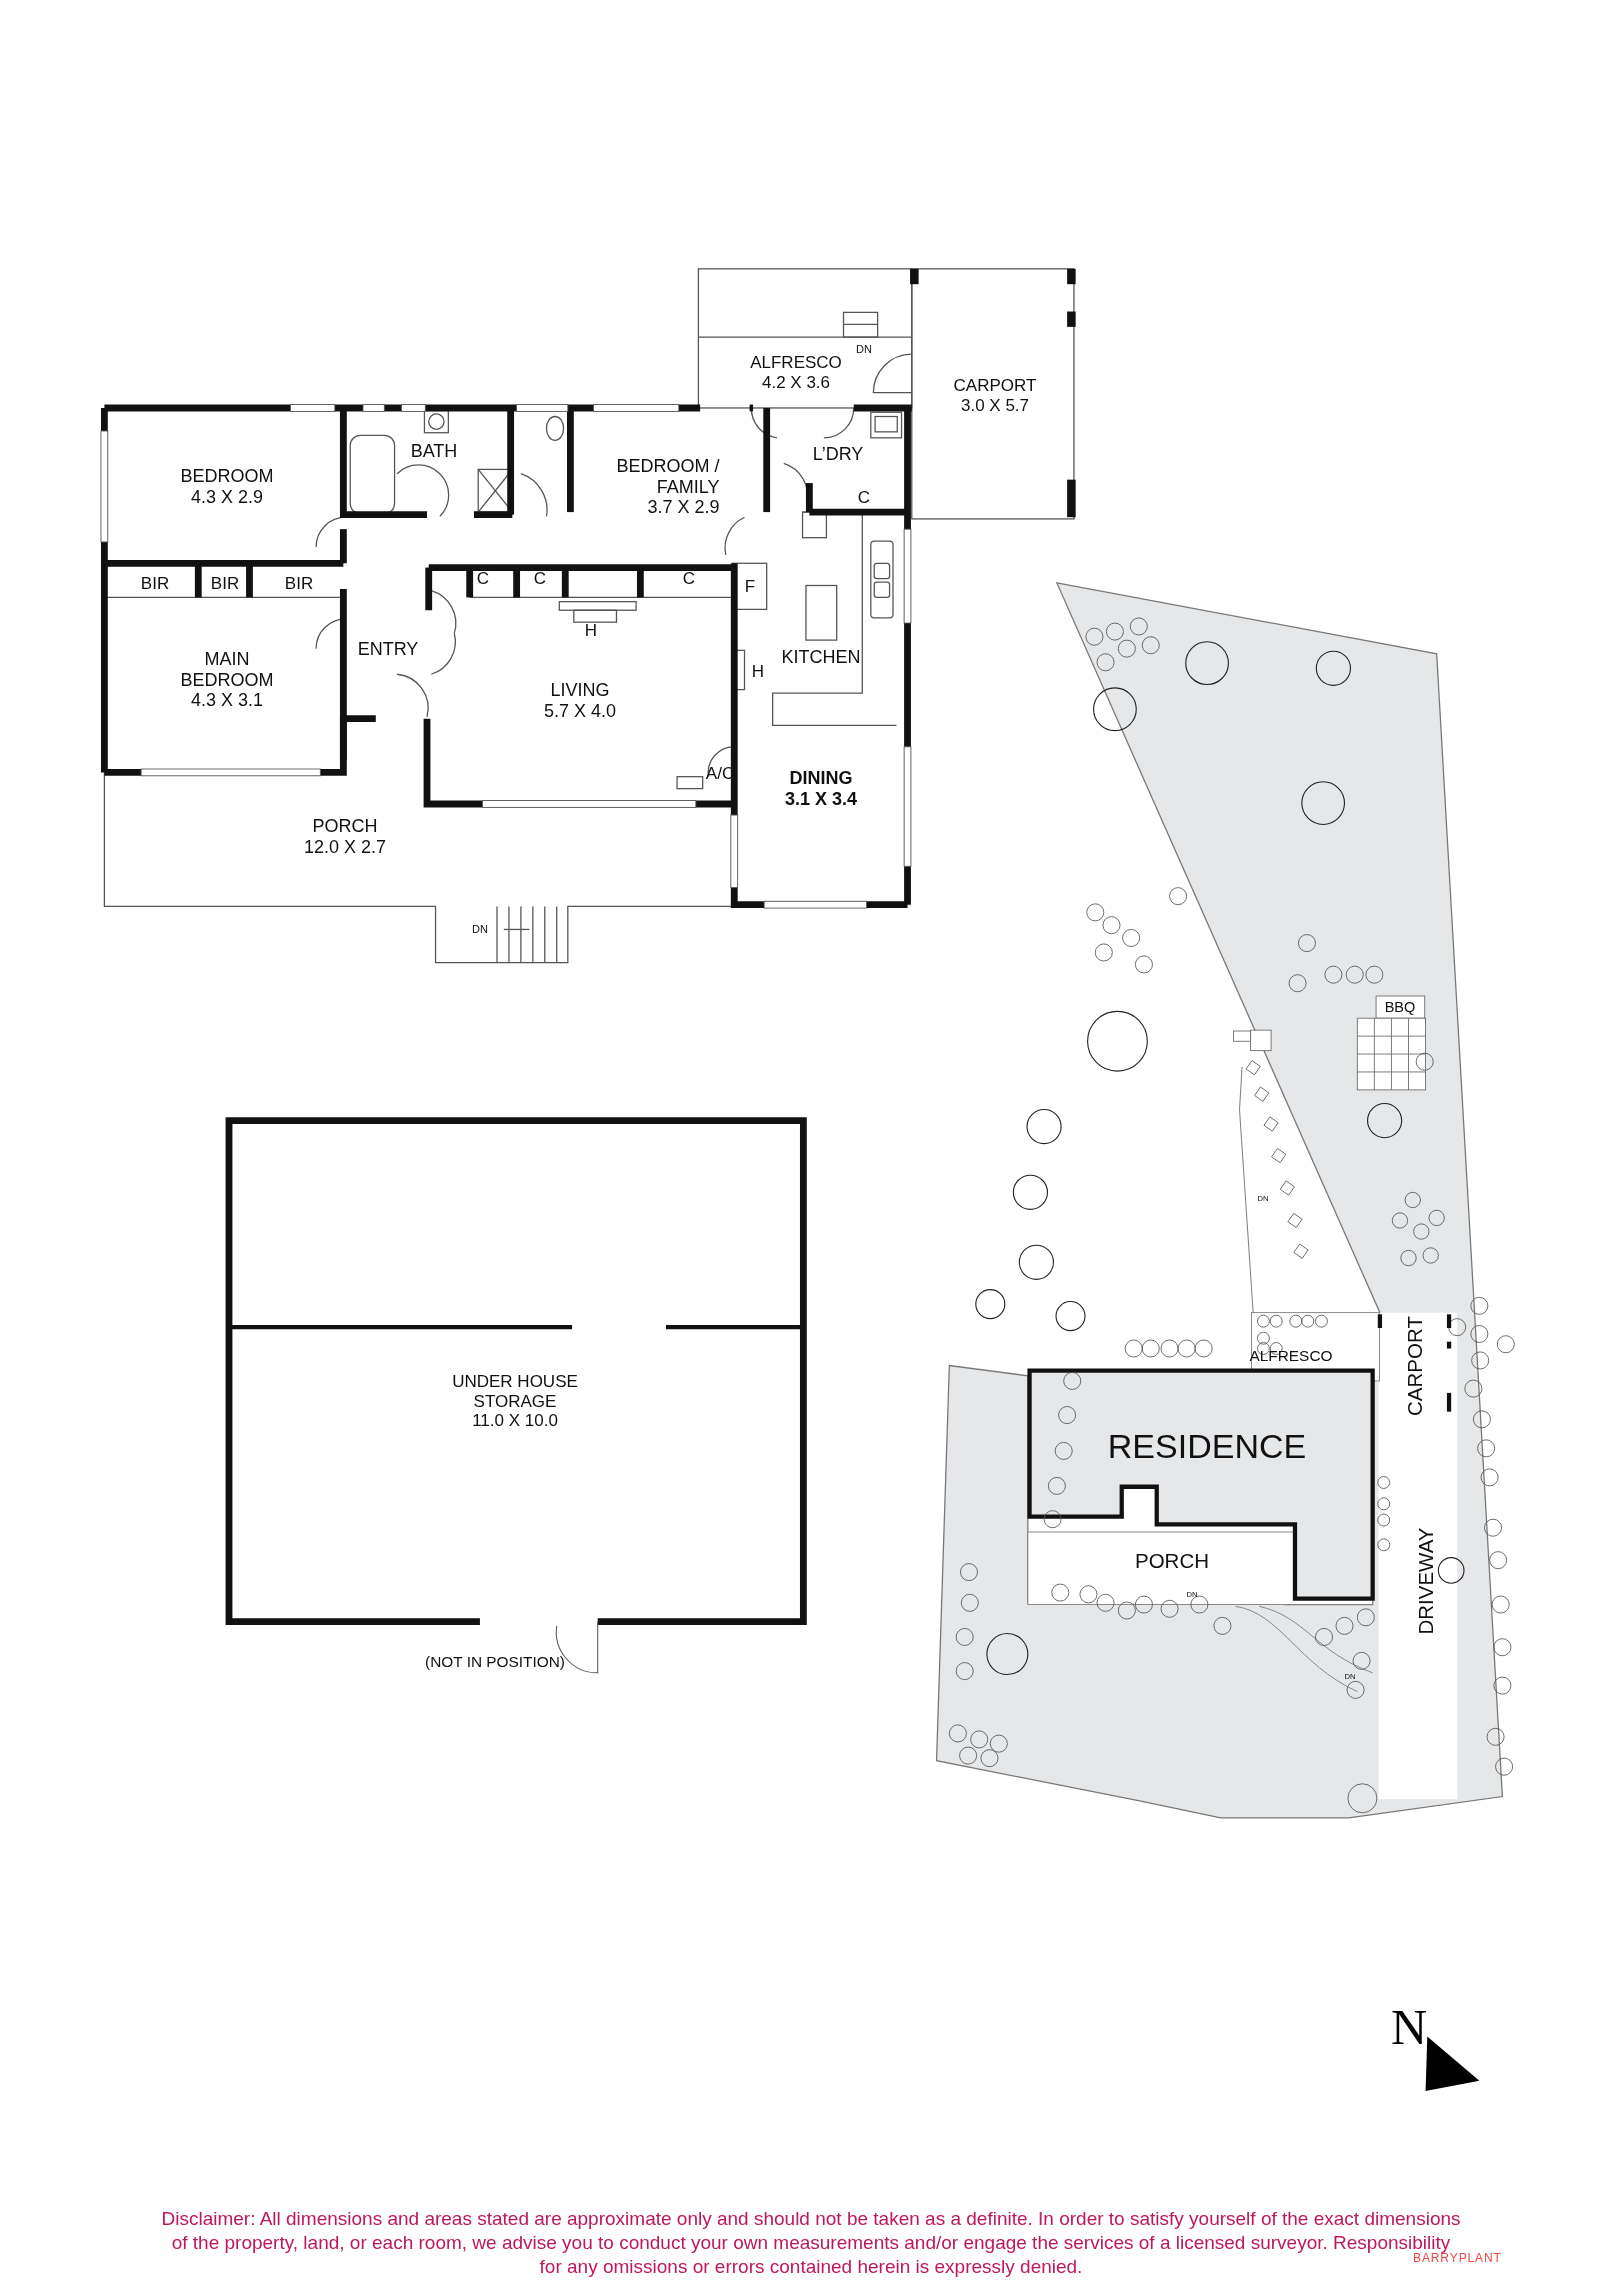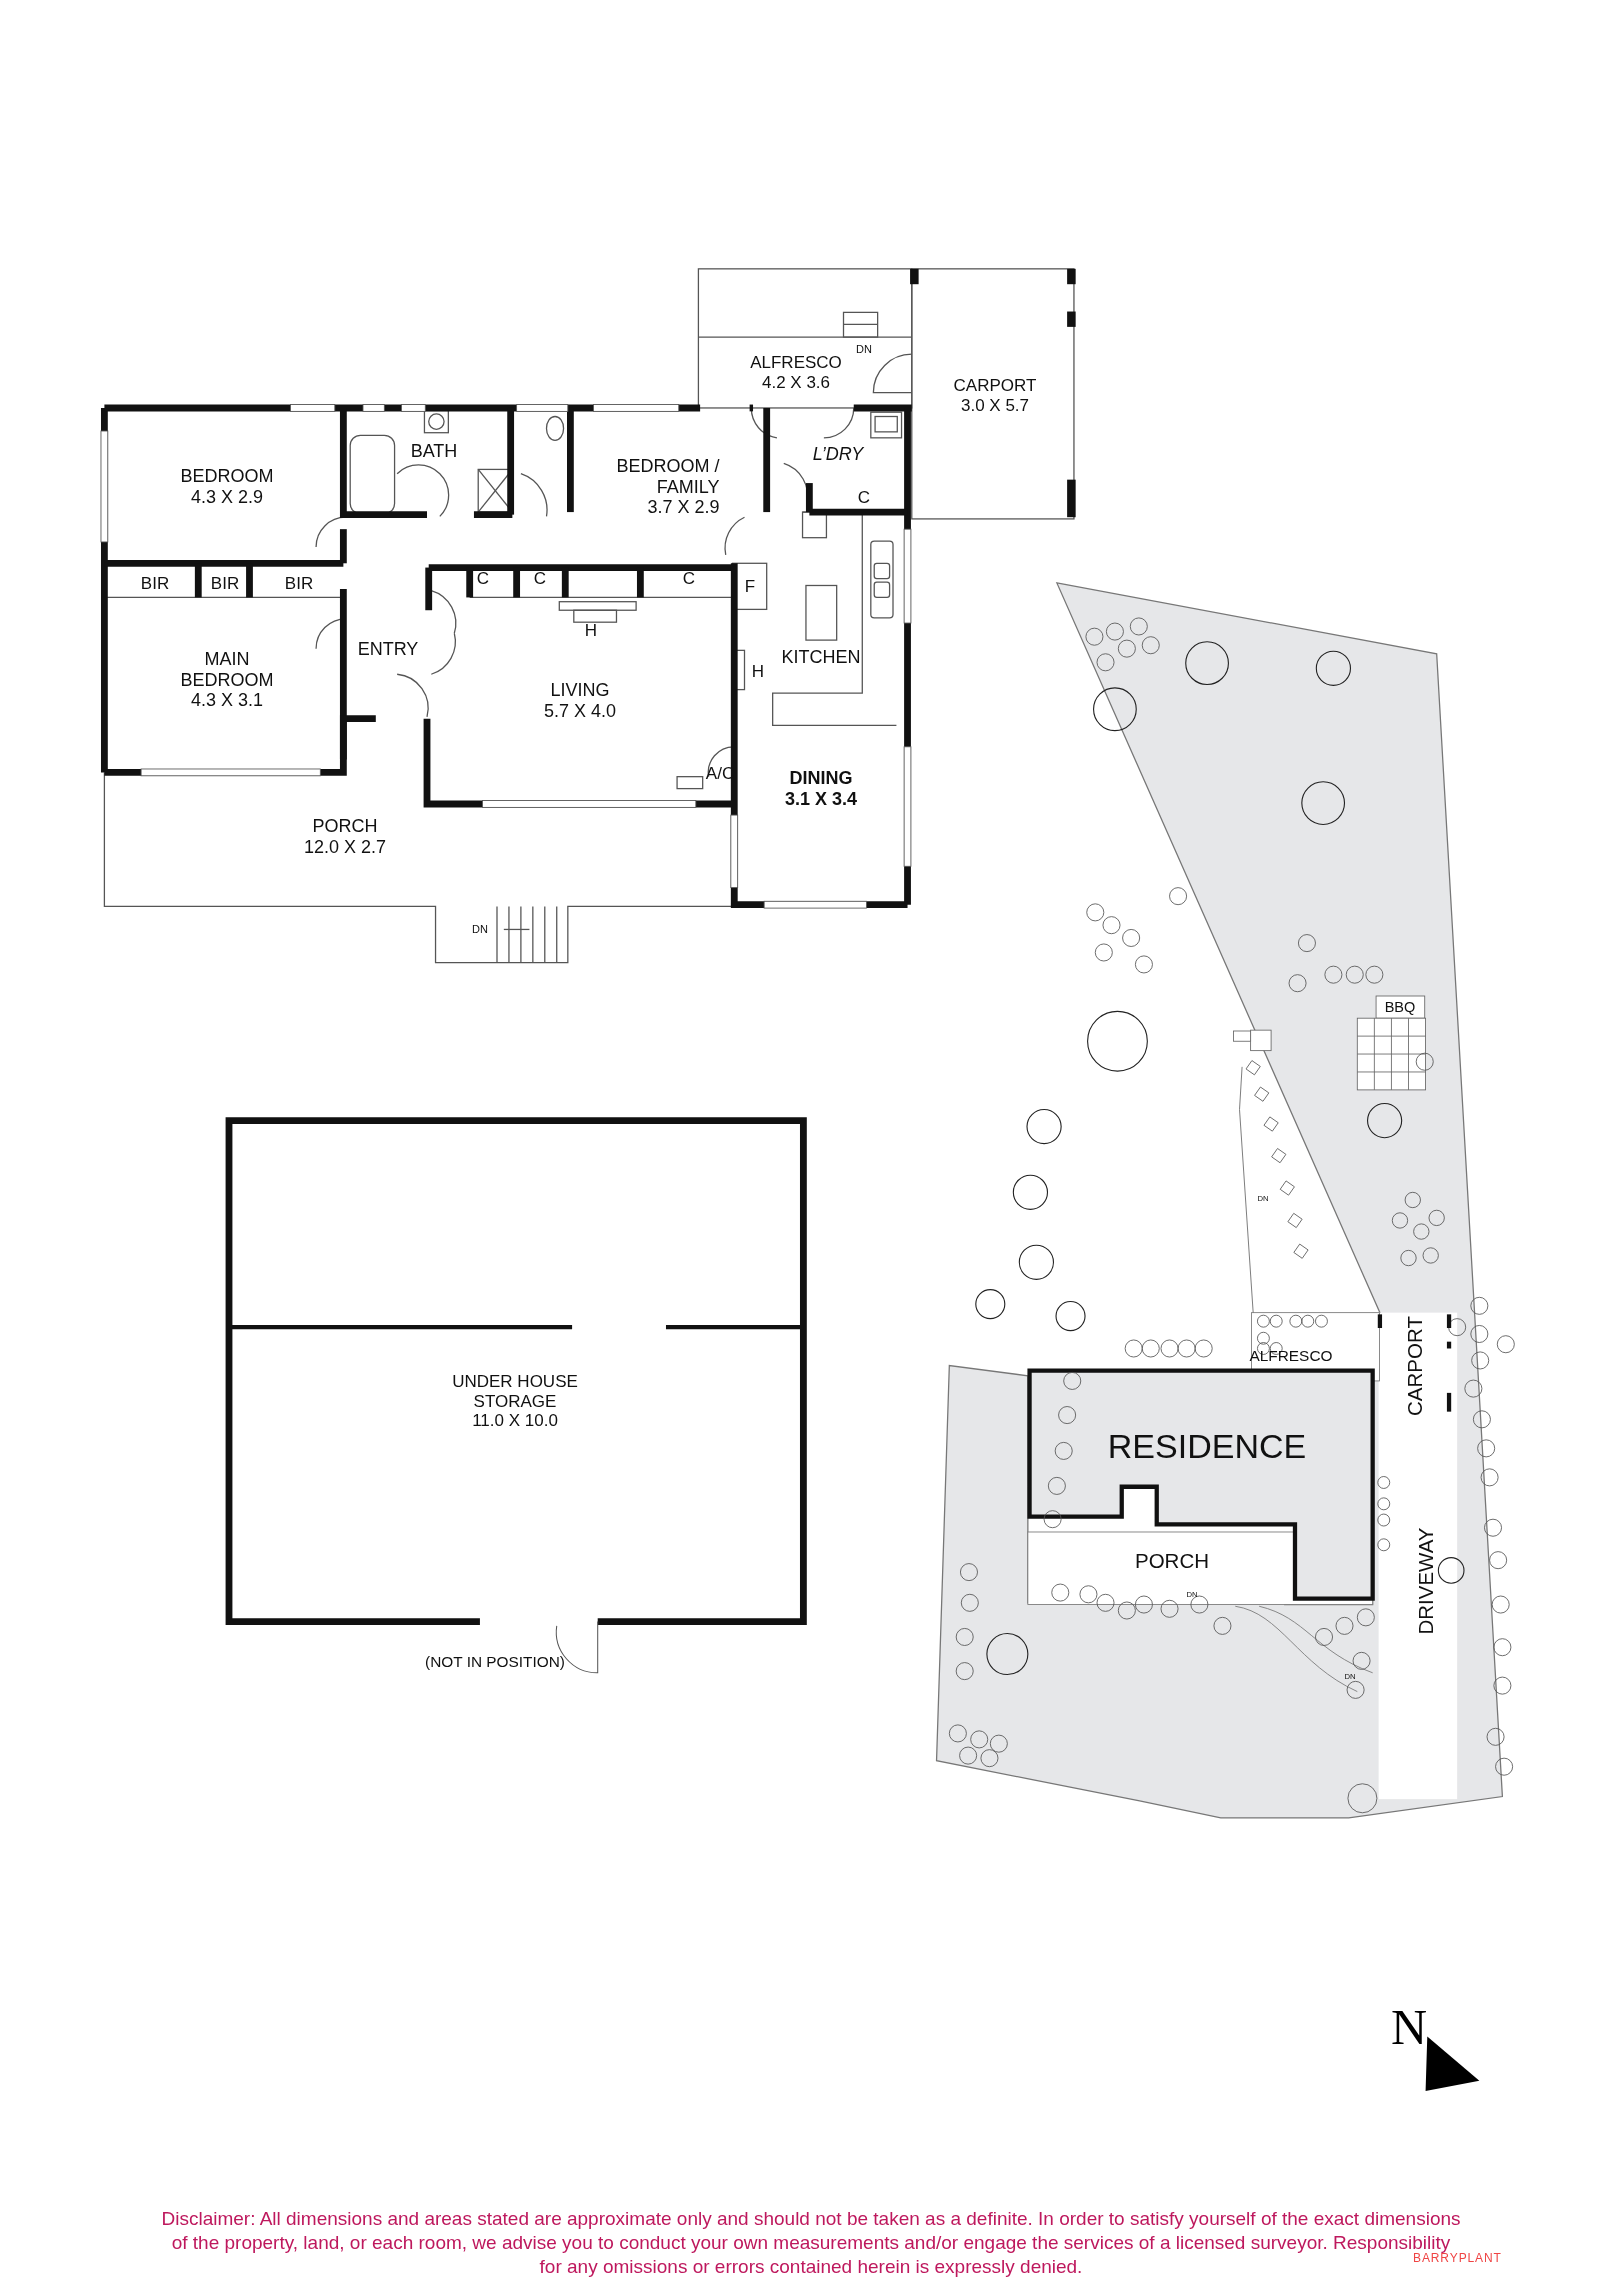--- a/index.html
+++ b/index.html
@@ -305,21 +305,21 @@
     <div>4.3 X 2.9</div>
   </div>
   <div class="lbl room" style="left:434px;top:441px;">
     <div>BATH</div>
   </div>
   <div class="lbl room" style="left:668px;top:456px;text-align:right;">
     <div>BEDROOM /</div>
     <div>FAMILY</div>
     <div>3.7 X 2.9</div>
   </div>
-  <div class="lbl room" style="left:838px;top:444px;font-style:italic;">
+  <div class="lbl room" style="left:838px;top:444px;">
     <div>L’DRY</div>
   </div>
   <div class="lbl small" style="left:796px;top:353px;">
     <div>ALFRESCO</div>
     <div>4.2 X 3.6</div>
   </div>
   <div class="lbl tiny" style="left:864px;top:343px;">DN</div>
   <div class="lbl small" style="left:995px;top:376px;">
     <div>CARPORT</div>
     <div>3.0 X 5.7</div>

